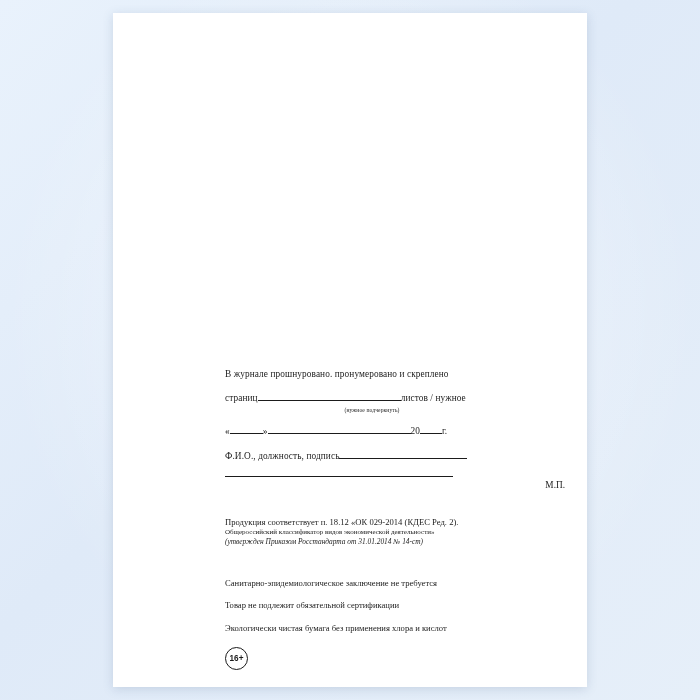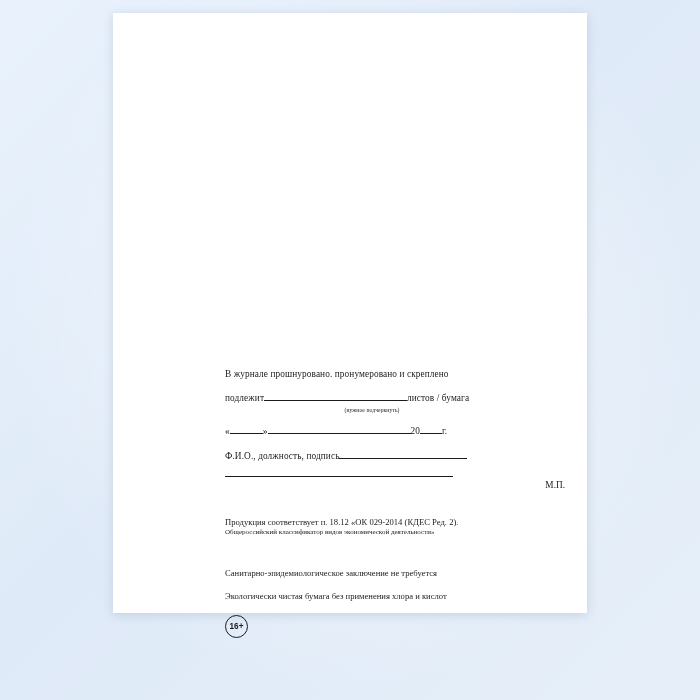--- a/index.html
+++ b/index.html
@@ -25,21 +25,21 @@
     position: absolute;
     inset: 0;
     background: radial-gradient(ellipse at 50% 45%, rgba(255,255,255,0.55) 0%, rgba(226,238,250,0.0) 70%);
     pointer-events: none;
   }
   .page {
     position: absolute;
     left: 113px;
     top: 13px;
     width: 474px;
-    height: 600px;
+    height: 674px;
     background: #ffffff;
     box-shadow: 0 2px 10px rgba(60, 90, 130, 0.18);
   }
   .content {
     position: absolute;
     left: 112px;
     top: 355px;
     width: 340px;
     color: #1b1b1b;
   }
@@ -148,21 +148,21 @@
 <div id="stage">
   <div class="page">
 
     <div class="content">
 
       <div class="block1">
 
         <div class="line l1">В журнале прошнуровано. пронумеровано и скреплено</div>
 
         <div class="line row-pechat">
-          <span>подлежит</span><span class="rule-inline r-long"></span><span>листов / бумага</span>
+          <span>страниц</span><span class="rule-inline r-long"></span><span>листов / нужное</span>
           <span class="sub">(нужное подчеркнуть)</span>
         </div>
 
         <div class="line row-date">
           <span>«</span><span class="rule-inline r-short"></span><span>»</span><span class="rule-inline r-long"></span><span>20</span><span class="rule-inline r-year"></span><span>г.</span>
         </div>
 
         <div class="line row-fio">
           <span>Ф.И.О., должность, подпись</span><span class="rule-inline r-sign"></span>
         </div>
@@ -170,24 +170,26 @@
         <div class="full-rule"></div>
 
         <div class="mp">М.П.</div>
       </div>
 
       <div class="block2">
 
         <div class="p tight">
           <div>Продукция соответствует п. 18.12 «ОК 029-2014 (КДЕС Ред. 2).</div>
           <div class="tiny">Общероссийский классификатор видов экономической деятельности»</div>
+          <div class="small-it">(утвержден Приказом Росстандарта от 31.01.2014 № 14-ст)</div>
         </div>
 
         <div class="p" style="margin-top:31px;">Санитарно-эпидемиологическое заключение не требуется</div>
 
+        <div class="p">Товар не подлежит обязательной сертификации</div>
 
         <div class="p">Экологически чистая бумага без применения хлора и кислот</div>
 
         <div class="mark-row">
           <div class="age-badge">16+</div>
         </div>
 
       </div>
     </div>
   </div>

